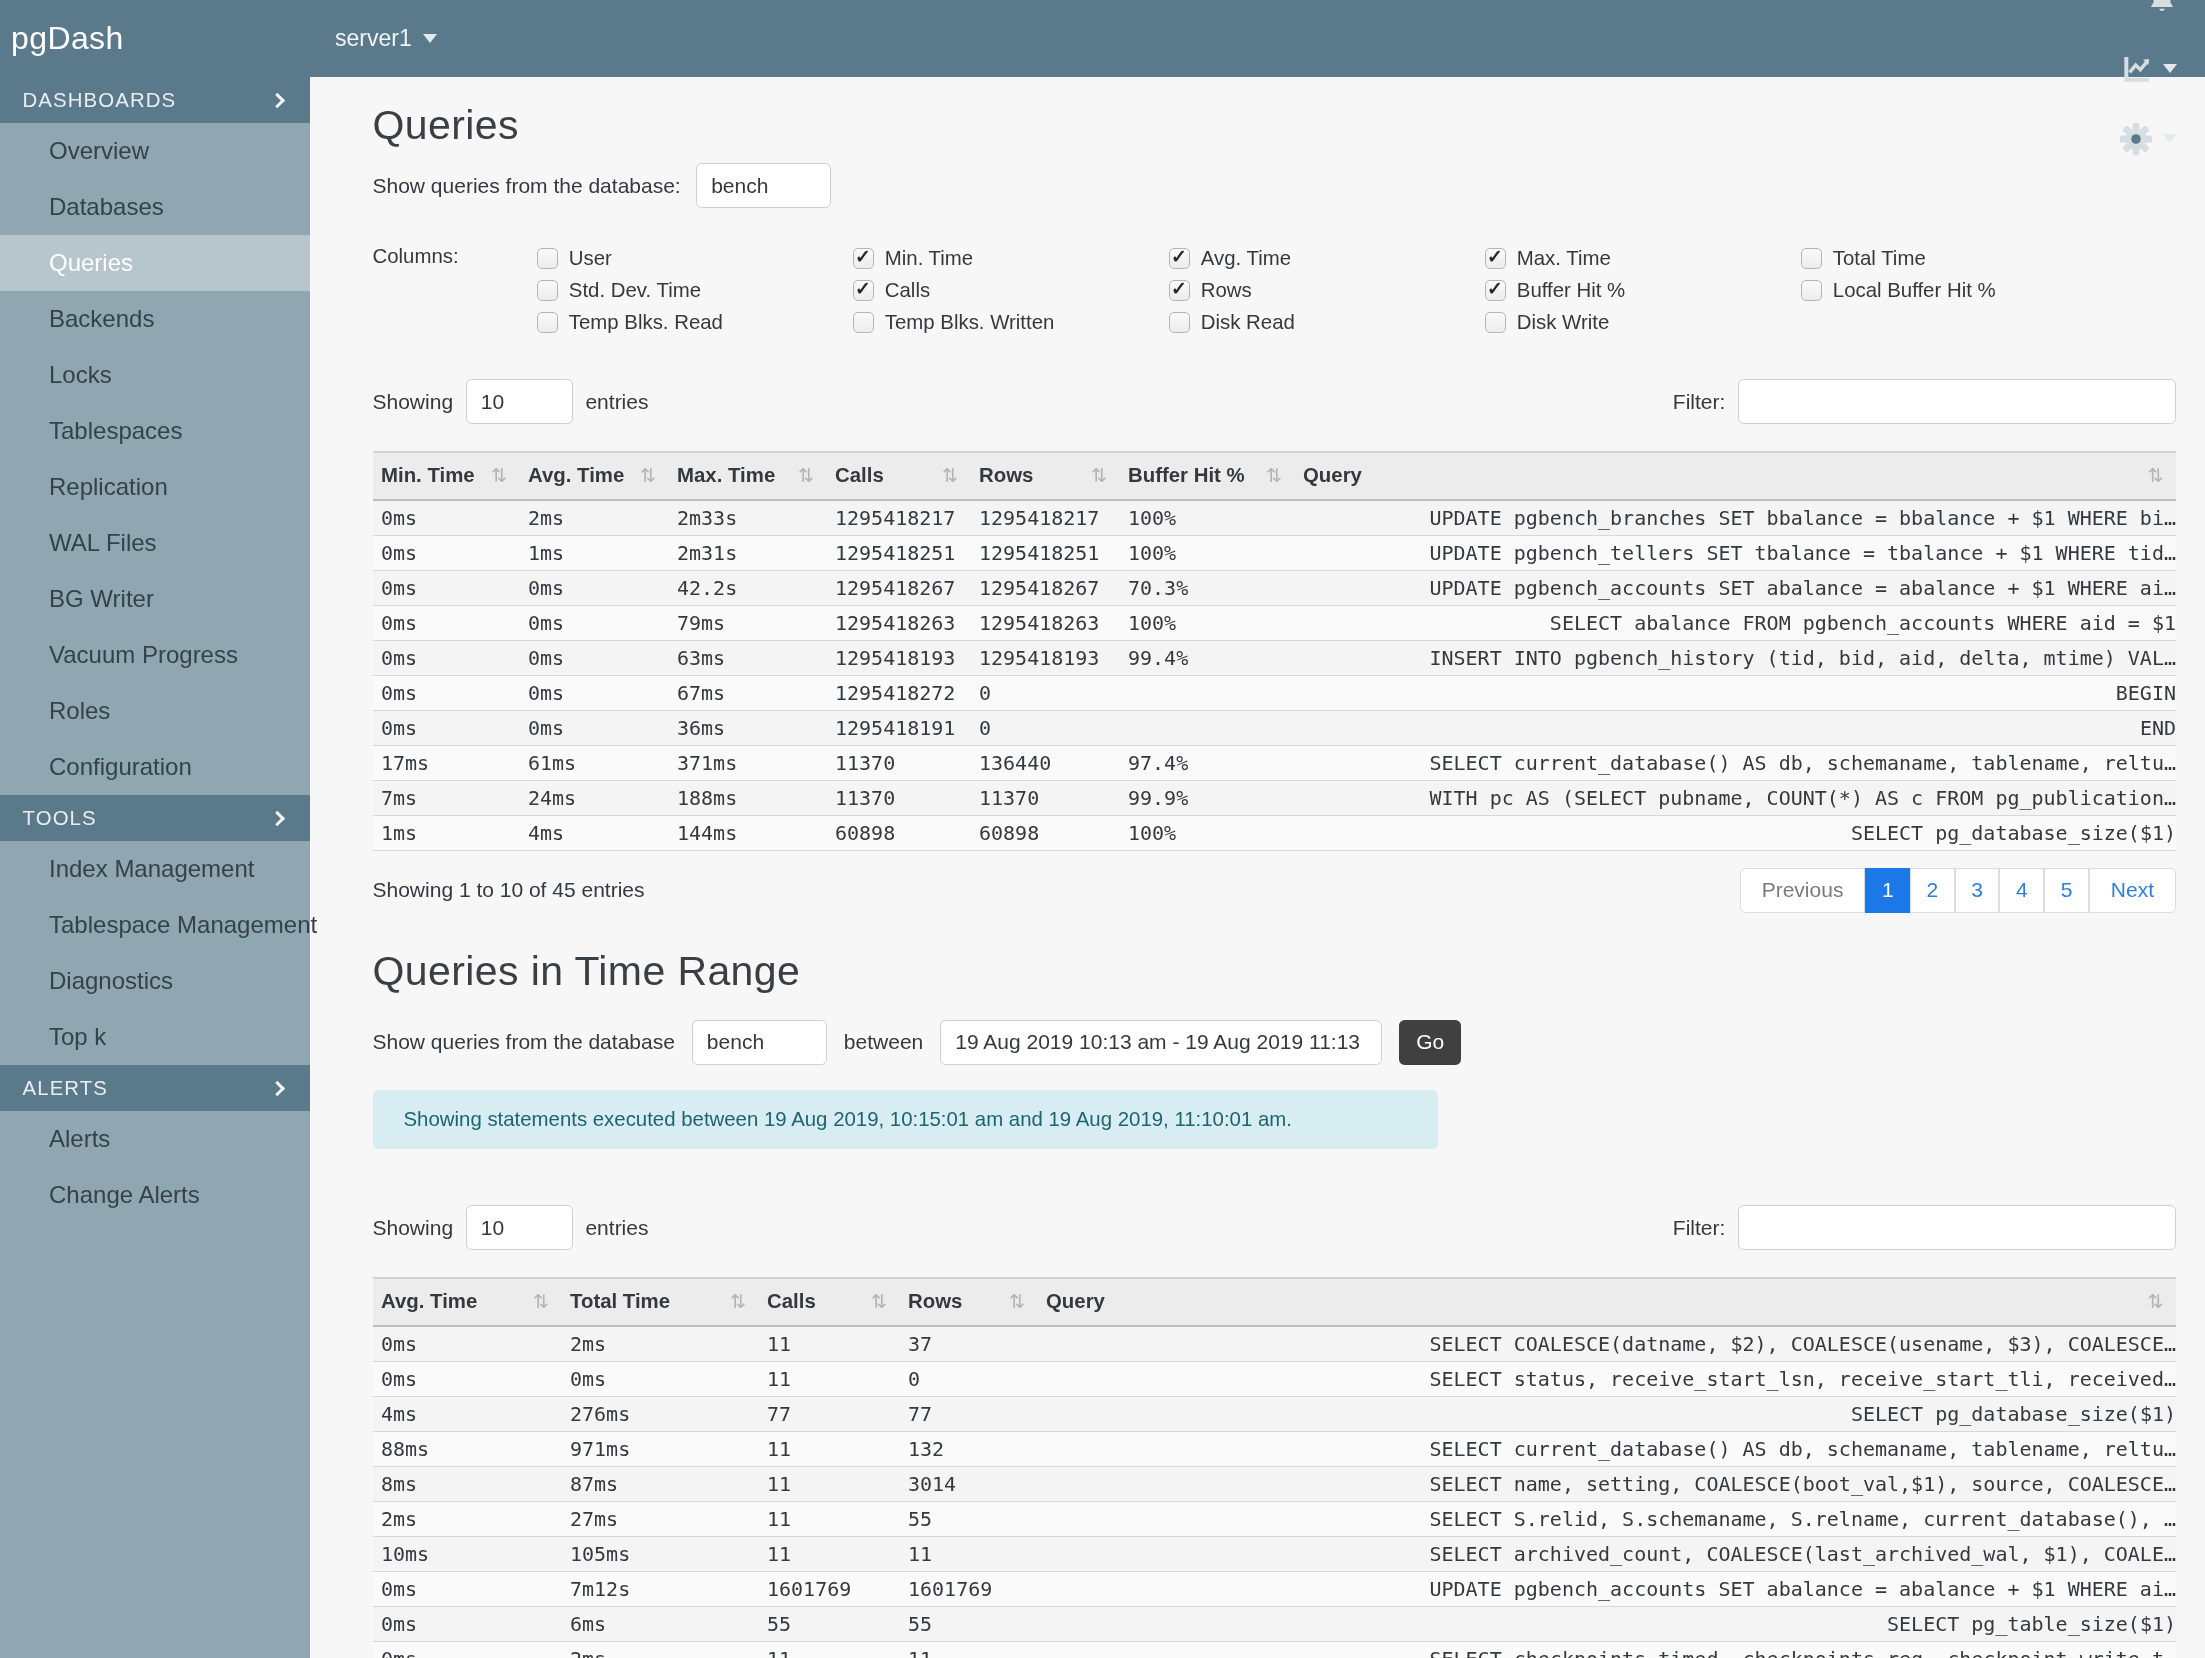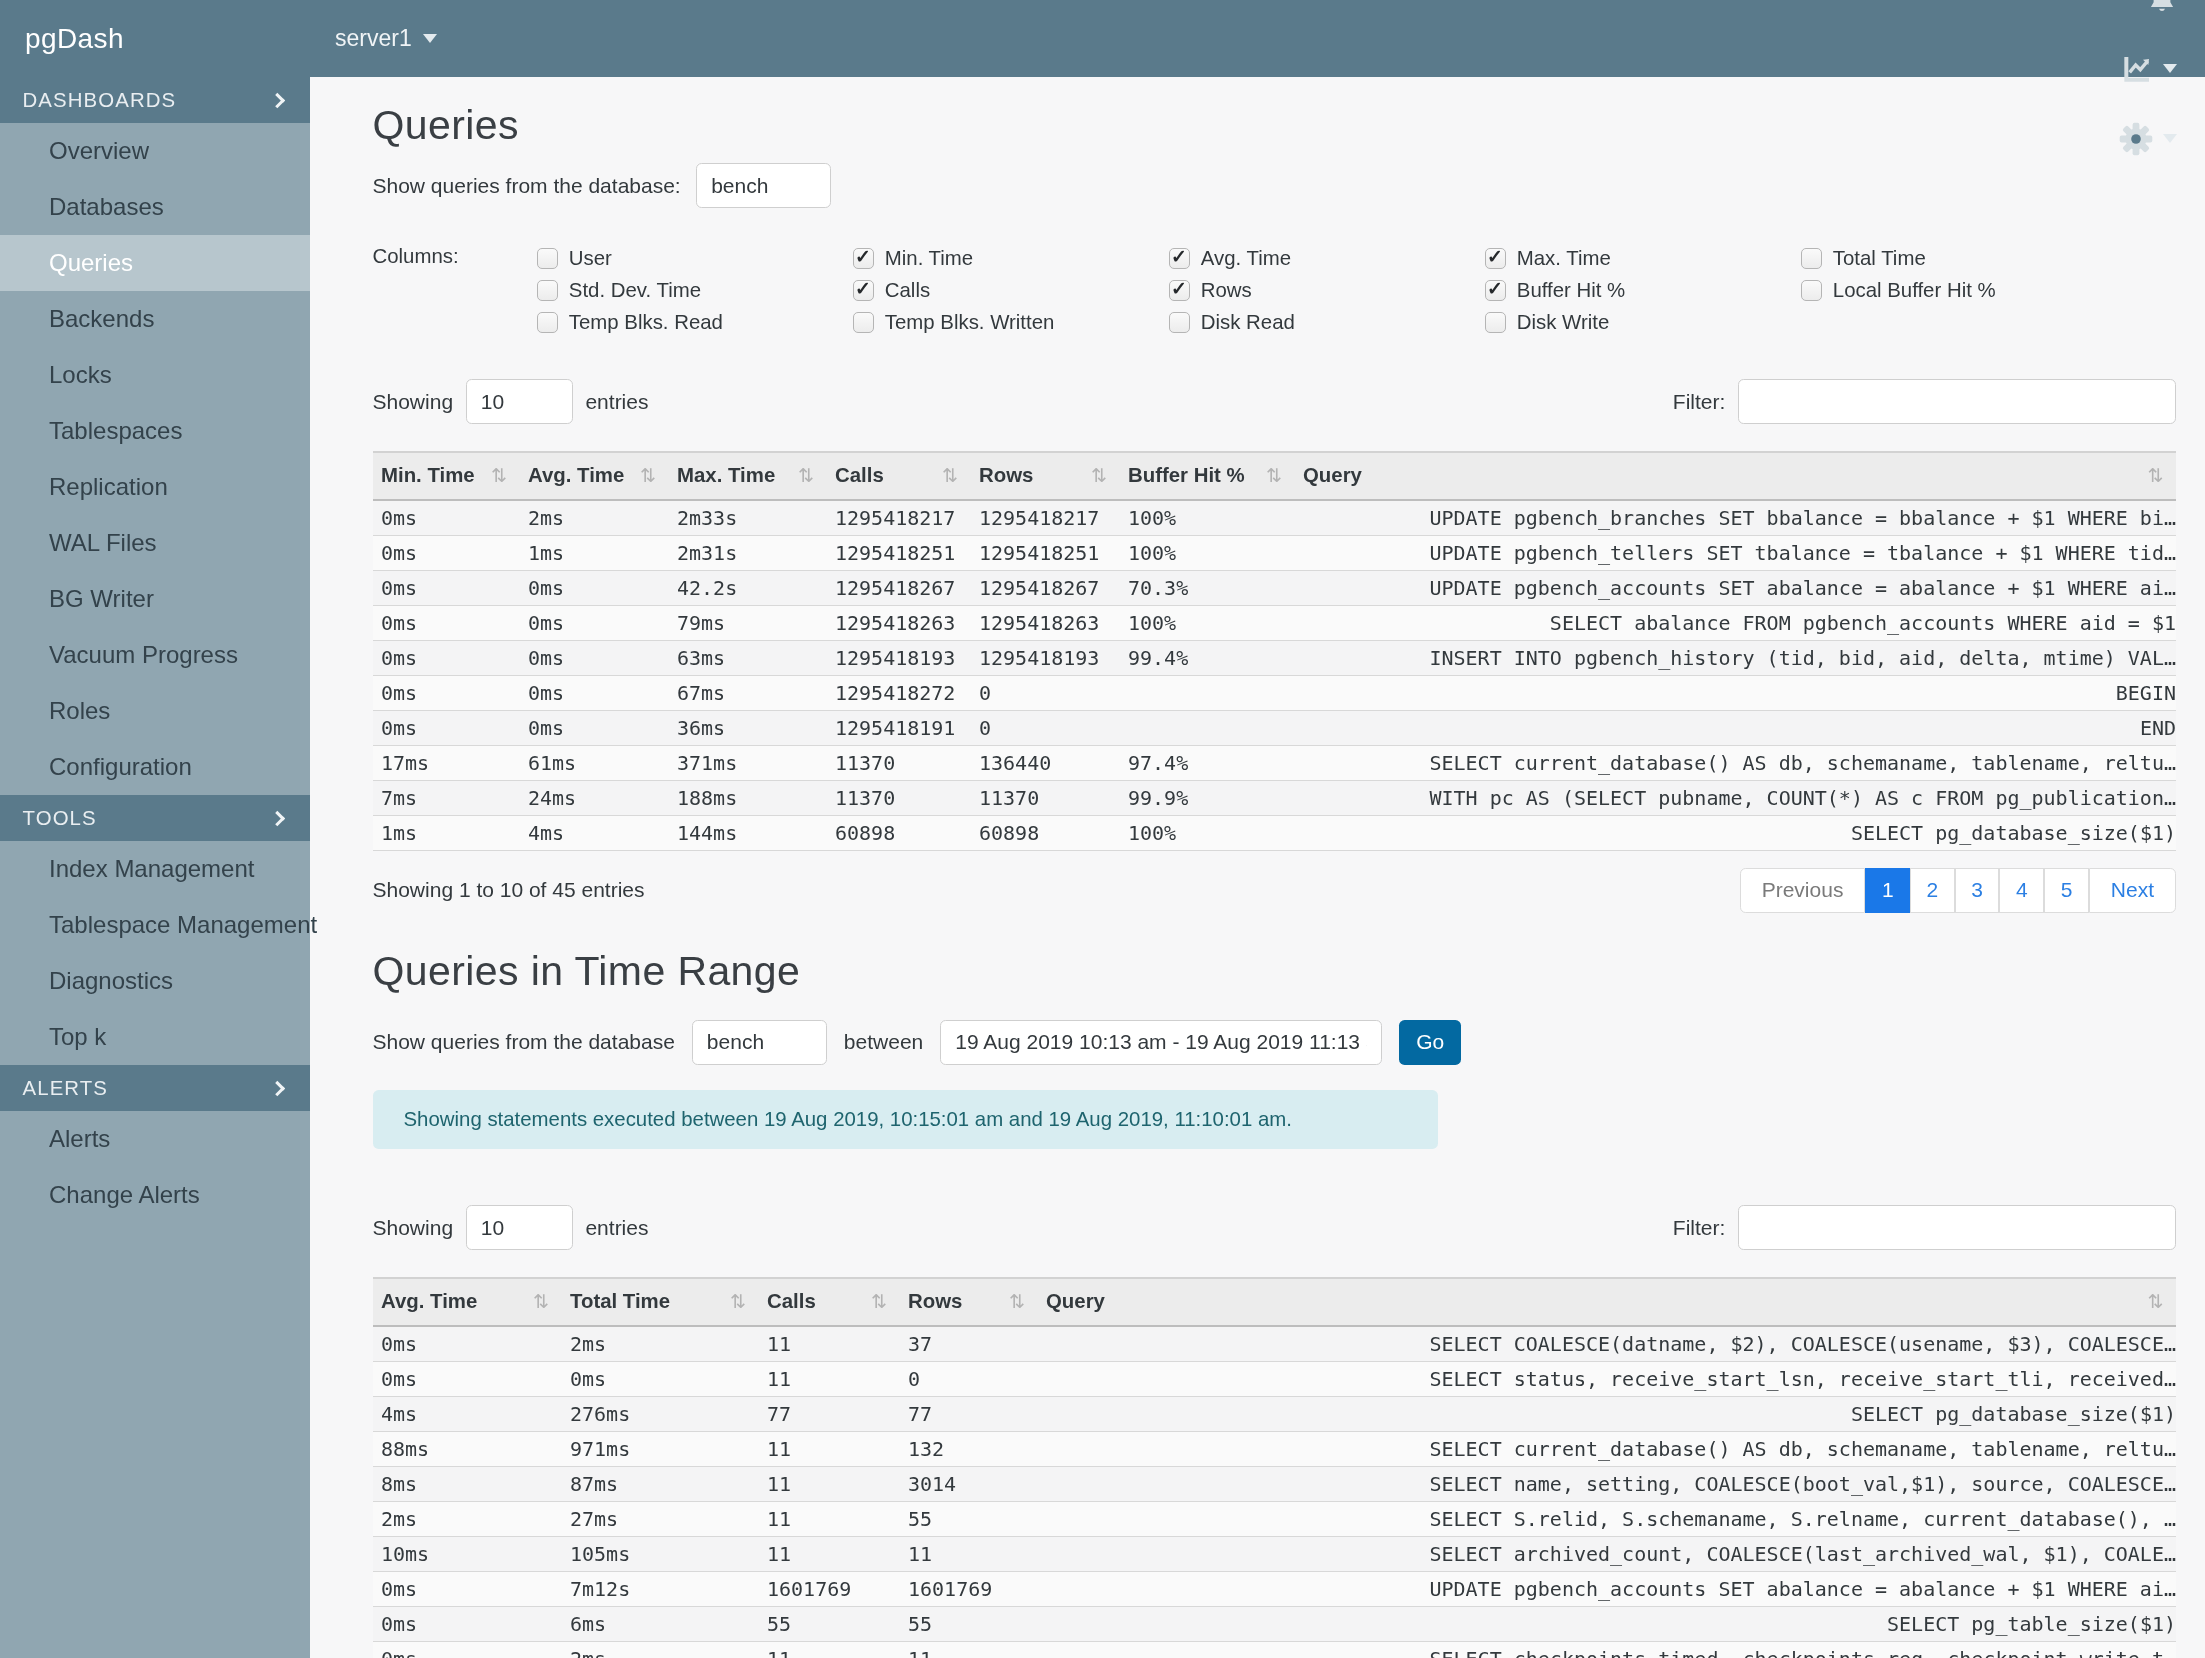--- a/index.html
+++ b/index.html
@@ -8,22 +8,22 @@
     font-family: "Liberation Sans", sans-serif;
     background: #f7f7f8;
     color: #33393d;
   }
   
   .topbar {
     height: 77px; background: #5a7a8b;
     display: flex; align-items: center;
   }
   .logo {
-    width: 310px; padding-left: 25px;
-    color: #ffffff; font-size: 28px; font-weight: 400; letter-spacing: 0.4px;
+    width: 310px; padding-left: 11px;
+    color: #ffffff; font-size: 32px; font-weight: 400; letter-spacing: 0.4px;
   }
   .server-sel {
     margin-left: 25px; color: #f0f4f6; font-size: 23px;
     display: flex; align-items: center; gap: 11.3px; cursor: pointer;
   }
   .caret {
     width: 0; height: 0; display: inline-block;
     border-left: 7.7px solid transparent; border-right: 7.7px solid transparent;
     border-top: 9.2px solid #e3eaee;
   }
@@ -108,21 +108,21 @@
     background: #ffffff; color: #2b7fe3; font-size: 21px; cursor: pointer;
   }
   .page-btn.prev { color: #7a7a7a; border-radius: 5.6px 0 0 5.6px; padding: 0 21px; }
   .page-btn.next { border-radius: 0 5.6px 5.6px 0; padding: 8px 21px; }
   .page-btn.active { background: #1a78e8; border-color: #1a78e8; color: #ffffff; }
   
   #timerange-title { margin-top: 35px; }
   .tr-row { display: flex; align-items: center; gap: 17px; font-size: 21px; margin-top: 25px; }
   .range-input { width: 442px; }
   .go-btn {
-    height: 45px; padding: 0 17px; background: #0369a1; color: #ffffff;
+    height: 45px; padding: 0 17px; background: #404040; color: #ffffff;
     border: none; border-radius: 5.6px; font-size: 21px; cursor: pointer;
     font-family: "Liberation Sans", sans-serif;
   }
   .alert {
     margin-top: 25px; width: 1065px; background: #d8edf1; color: #1e646e;
     border-radius: 5.6px; padding: 18.3px 31px; font-size: 20.4px;
   }
   .mt-big { margin-top: 56px; }
 </style>
 </head>

